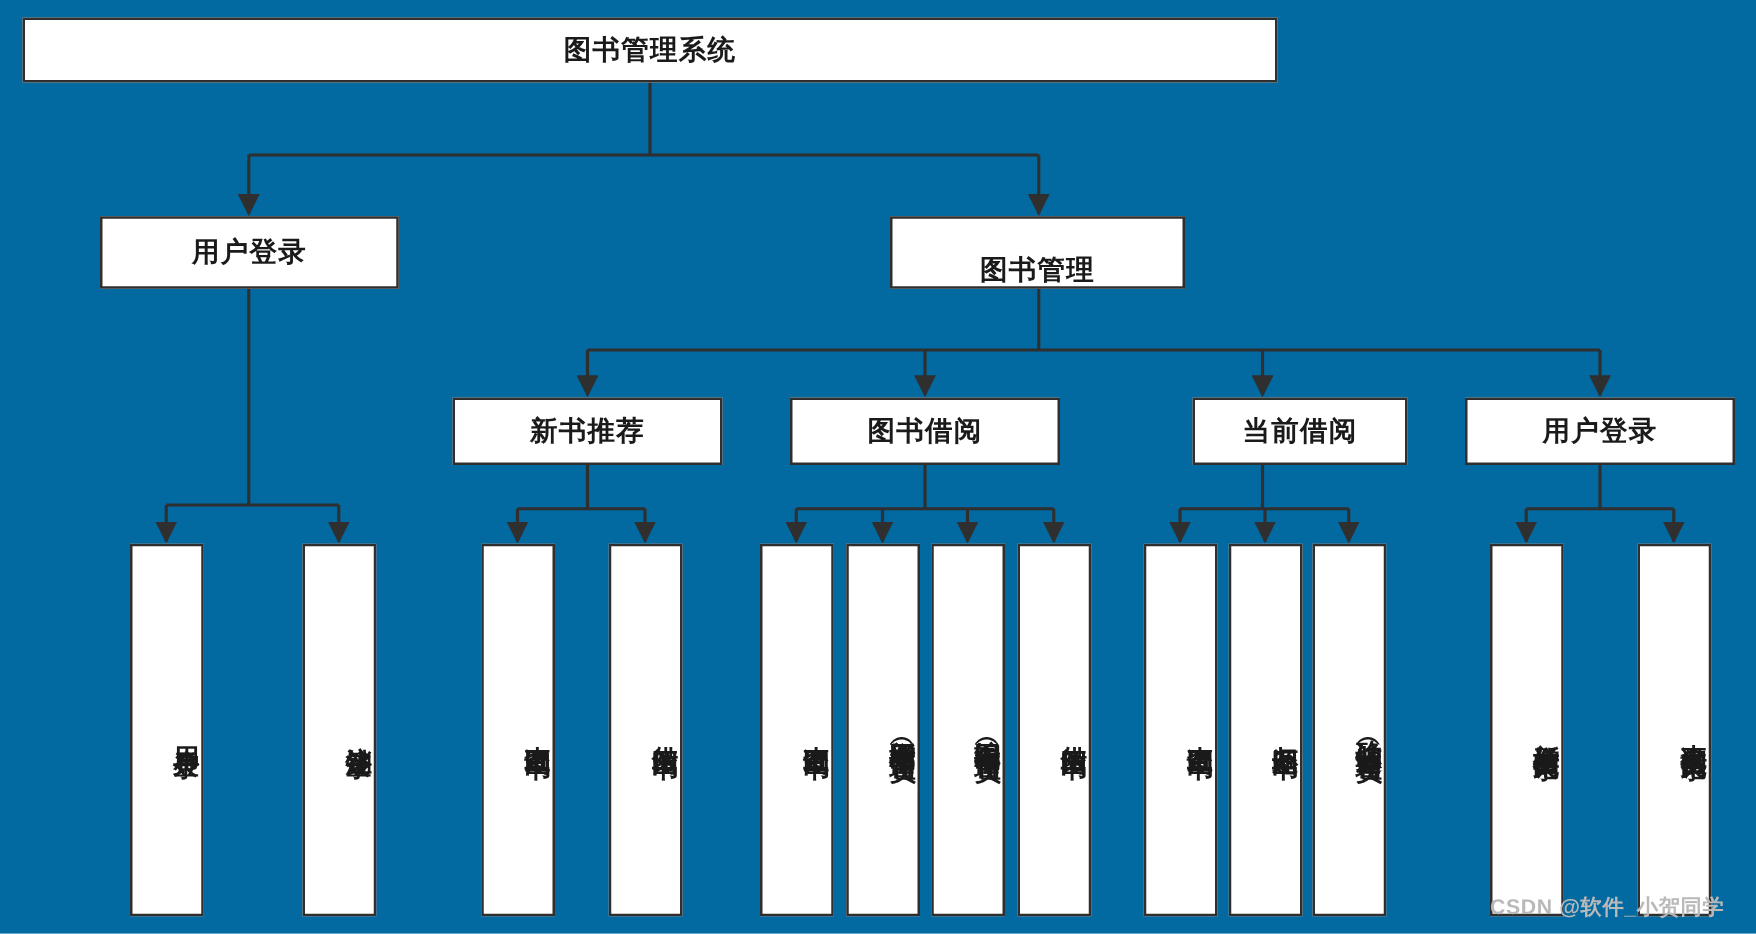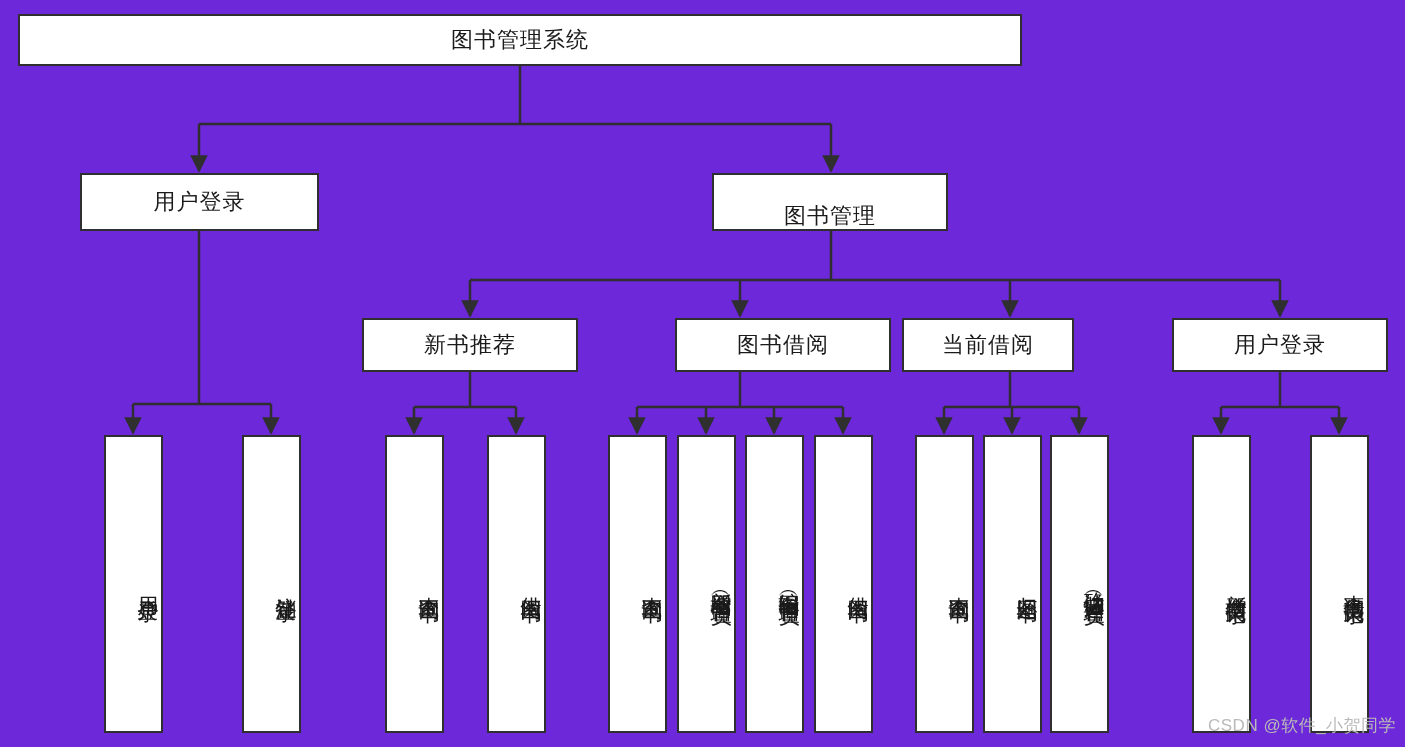--- a/index.html
+++ b/index.html
@@ -58,21 +58,21 @@
     font-size: 17px;
     color: #b9b9b9;
     letter-spacing: 0.5px;
     white-space: nowrap;
     font-family: "Liberation Sans", "DejaVu Sans", sans-serif;
   }
 </style>
 </head>
 <body>
 
-<div id="canvas" style="background: #6d28d9;">
+<div id="canvas" style="background: #0369a1; font-weight: bold;">
 
   <svg id="edges" viewBox="0 0 1405 747" xmlns="http://www.w3.org/2000/svg">
     <defs>
       <marker id="arrow" viewBox="0 0 10 10" refX="9" refY="5" markerWidth="7" markerHeight="7" orient="auto-start-reverse">
         <path d="M 0 0 L 10 5 L 0 10 z" fill="#2f2f2f"></path>
       </marker>
     </defs>
 
     <g stroke="#2f2f2f" stroke-width="2.5" fill="none">
 
@@ -126,24 +126,24 @@
   <div class="node horiz" style="left: 80px; top: 173px; width: 239px; height: 58px; border-color: rgb(47, 47, 47); color: rgb(26, 26, 26);">
       <span>用户登录</span>
     </div>
   <div class="node horiz" style="left: 712px; top: 173px; width: 236px; height: 58px; border-color: rgb(47, 47, 47); color: rgb(26, 26, 26); align-items: flex-end;">
       <span>图书管理</span>
     </div>
 
   <div class="node horiz" style="left: 362px; top: 318px; width: 216px; height: 54px; border-color: rgb(47, 47, 47); color: rgb(26, 26, 26);">
       <span>新书推荐</span>
     </div>
-  <div class="node horiz" style="left: 632px; top: 318px; width: 216px; height: 54px; border-color: rgb(47, 47, 47); color: rgb(26, 26, 26); margin-left: 43px;">
+  <div class="node horiz" style="left: 632px; top: 318px; width: 216px; height: 54px; border-color: rgb(47, 47, 47); color: rgb(26, 26, 26);">
       <span>图书借阅</span>
     </div>
-  <div class="node horiz" style="left: 902px; top: 318px; width: 172px; height: 54px; border-color: rgb(47, 47, 47); color: rgb(26, 26, 26);">
+  <div class="node horiz" style="left: 954px; top: 318px; width: 172px; height: 54px; border-color: rgb(47, 47, 47); color: rgb(26, 26, 26);">
       <span>当前借阅</span>
     </div>
   <div class="node horiz" style="left: 1172px; top: 318px; width: 216px; height: 54px; border-color: rgb(47, 47, 47); color: rgb(26, 26, 26);">
       <span>用户登录</span>
     </div>
 
   <div class="node vert" style="left: 104px; top: 435px; width: 59px; height: 298px; border-color: rgb(47, 47, 47); color: rgb(26, 26, 26);">
       <span>用户登录</span>
     </div>
   <div class="node vert" style="left: 242px; top: 435px; width: 59px; height: 298px; border-color: rgb(47, 47, 47); color: rgb(26, 26, 26);">
@@ -180,15 +180,15 @@
       <span>确认归还（管理员）</span>
     </div>
 
   <div class="node vert" style="left: 1192px; top: 435px; width: 59px; height: 298px; border-color: rgb(47, 47, 47); color: rgb(26, 26, 26);">
       <span>新增借阅记录</span>
     </div>
   <div class="node vert" style="left: 1310px; top: 435px; width: 59px; height: 298px; border-color: rgb(47, 47, 47); color: rgb(26, 26, 26);">
       <span>查询借阅记录</span>
     </div>
 
-  <div class="watermark" style="left: 1192px; top: 714px; color: rgb(185, 185, 185); margin-left: 16px;">CSDN @软件_小贺同学</div>
+  <div class="watermark" style="left: 1192px; top: 714px; color: rgb(185, 185, 185);">CSDN @软件_小贺同学</div>
 
 </div>
 
 </body></html>

